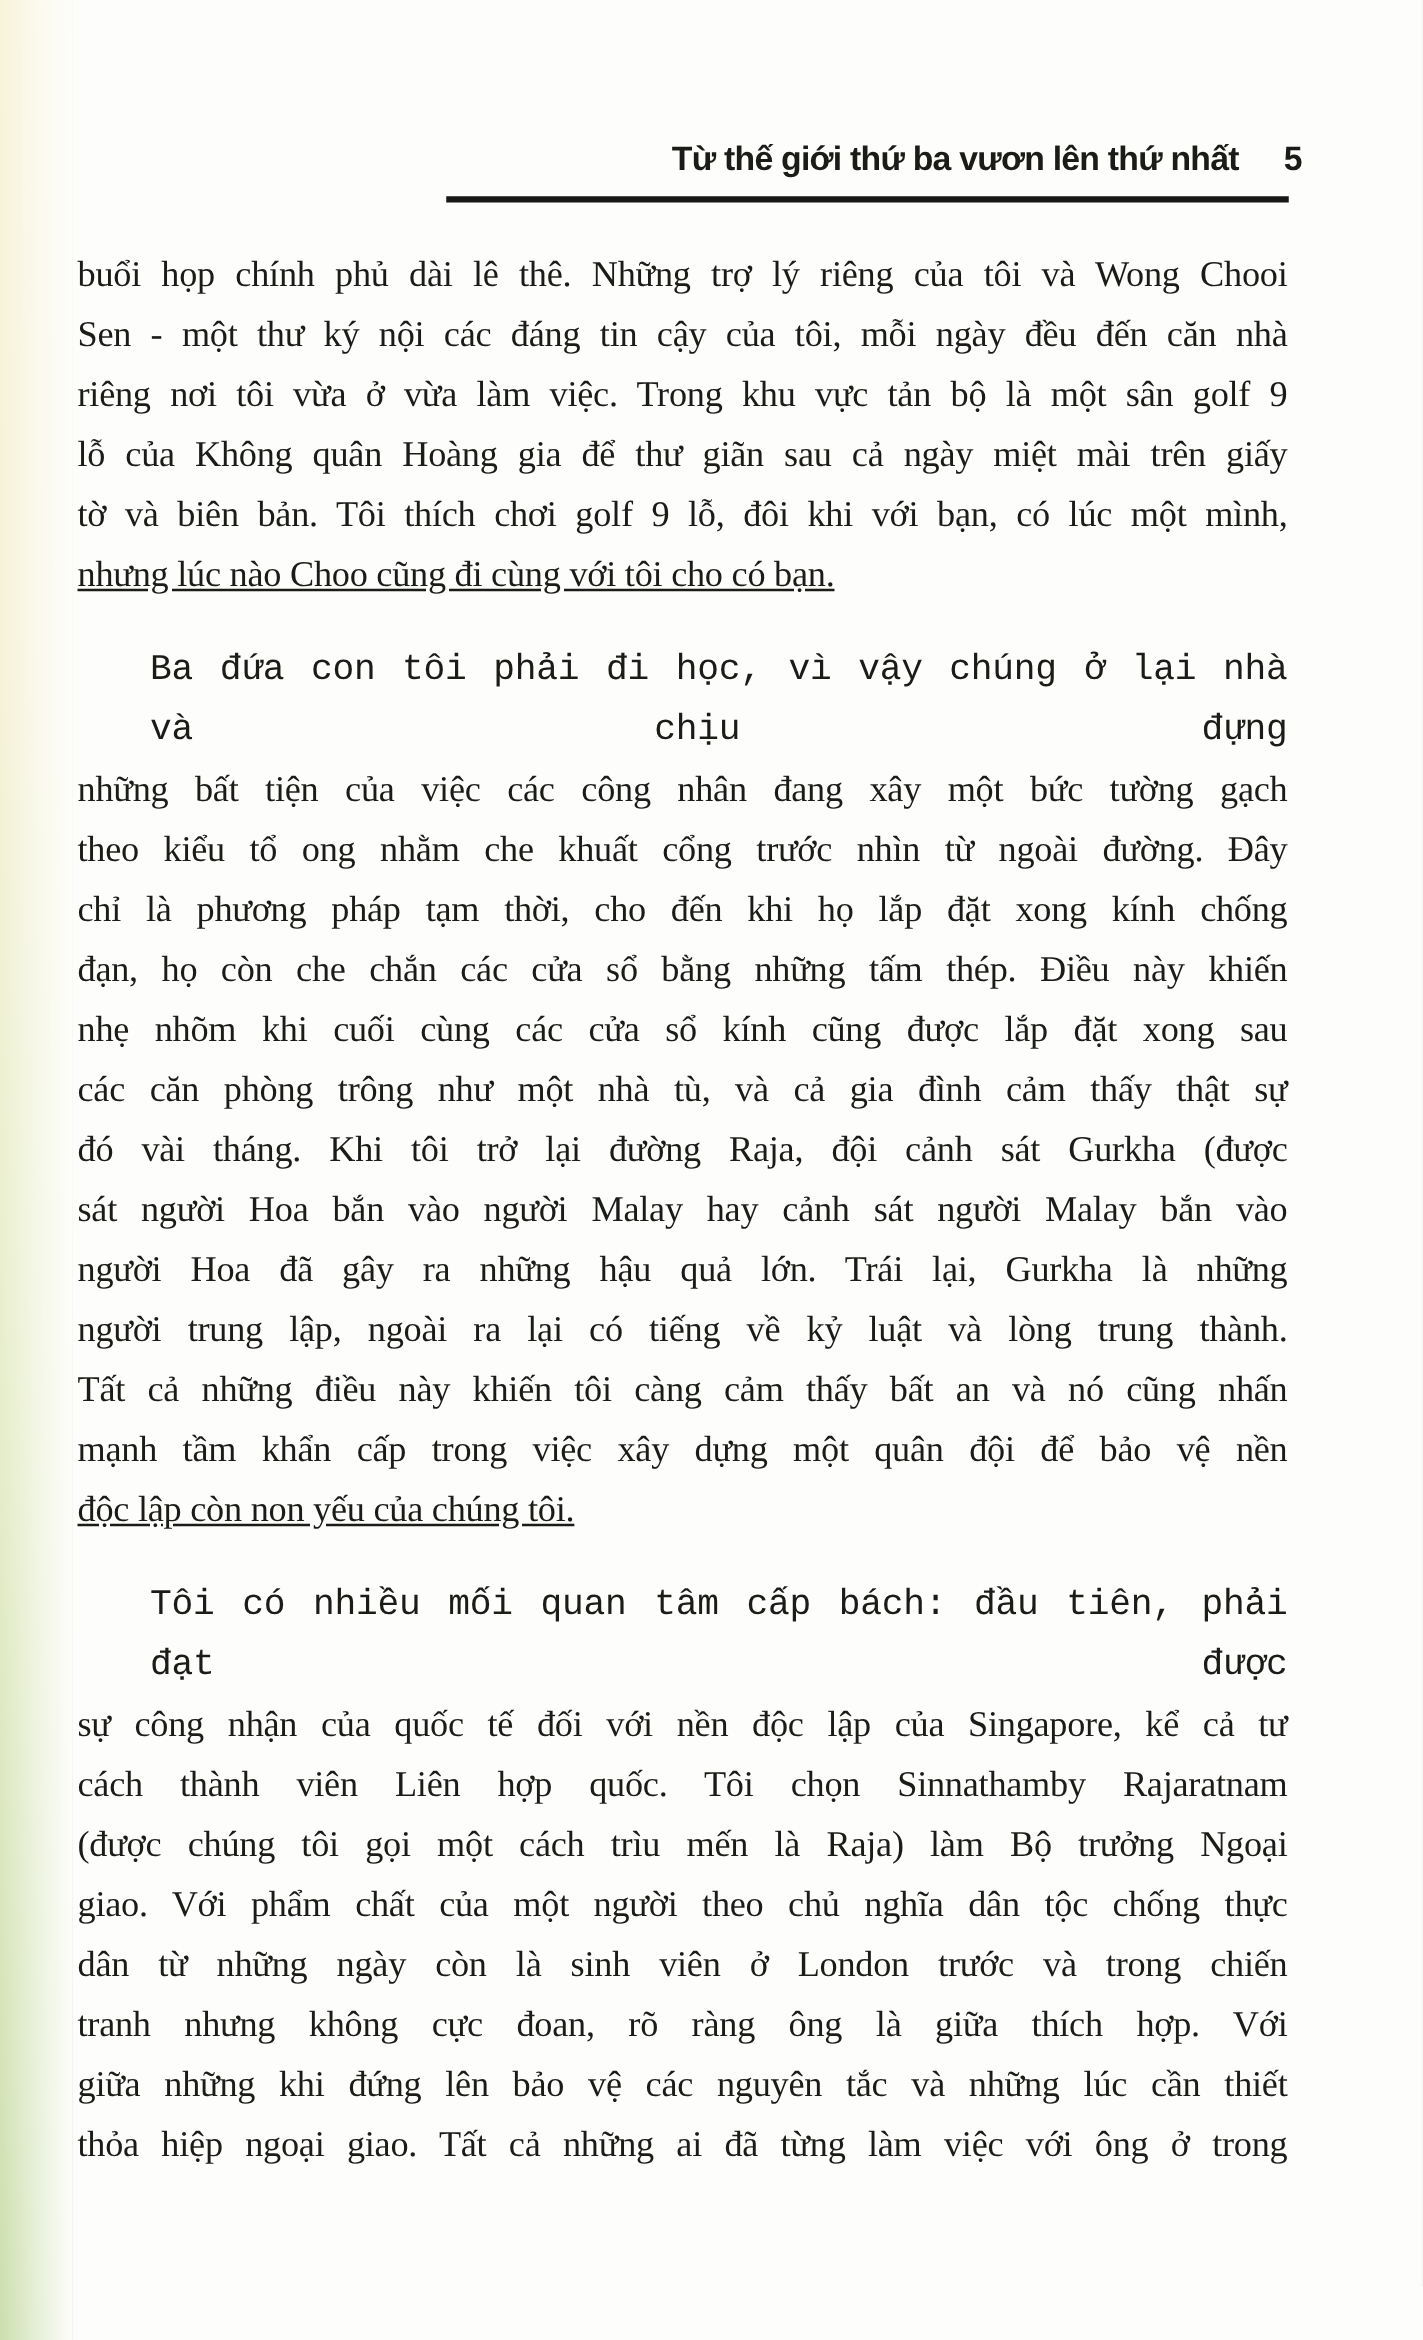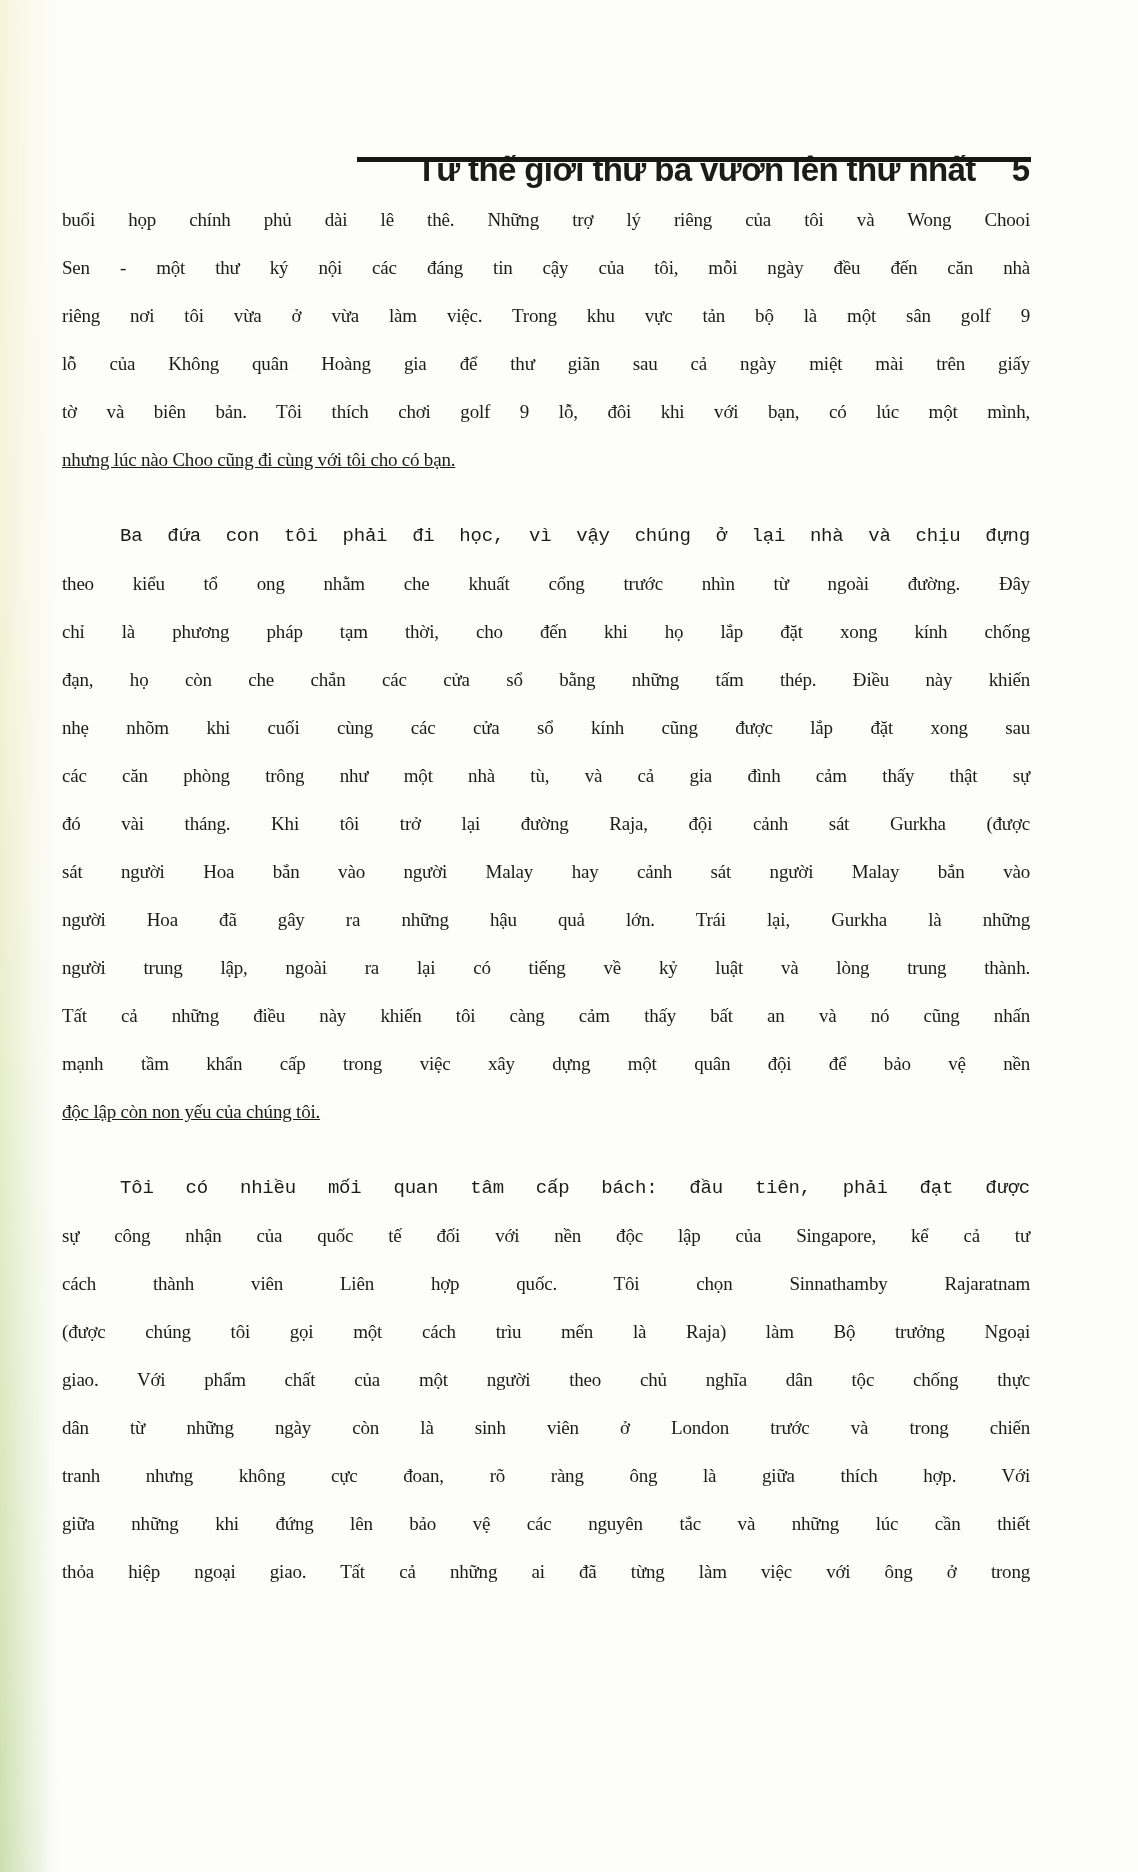--- a/index.html
+++ b/index.html
@@ -39,28 +39,27 @@
     inset: 0;
     background: linear-gradient(90deg,
       rgba(255,255,255,0) 0%,
       rgba(255,255,255,0.55) 55%,
       rgba(253,253,251,1) 100%);
   }
   
   .running-header {
     position: absolute;
     top: 112px;
-    right: 108px;
+    right: 96px;
     font-family: "Liberation Sans", "DejaVu Sans", sans-serif;
     font-weight: bold;
-    font-size: 33px;
+    font-size: 27px;
     letter-spacing: -0.6px;
     white-space: nowrap;
     color: var(--text-color);
-    margin-top: 39px;
   }
   .running-header .page-number {
     display: inline-block;
     margin-left: 36px;
     letter-spacing: 0;
   }
   .header-rule {
     position: absolute;
     top: 157px;
     left: 357px;
@@ -71,21 +70,21 @@
   
   .body-text {
     position: absolute;
     left: 62px;
     top: 196px;
     width: 968px;
   }
   .paragraph { margin: 0; }
   .paragraph + .paragraph { margin-top: 28px; }
   .line {
-    font-size: 19px;
+    font-size: 29px;
     line-height: 48px;
     letter-spacing: -0.2px;
     text-align: justify;
     text-align-last: justify;
     white-space: normal;
   }
   .line.indent { padding-left: 58px; font-family: Liberation Mono, monospace; }
   .line.para-end { text-align-last: left; text-decoration: underline; }
 </style>
 </head>
@@ -105,20 +104,21 @@
       <div class="paragraph">
         <div class="line">buổi họp chính phủ dài lê thê. Những trợ lý riêng của tôi và Wong Chooi</div>
         <div class="line">Sen - một thư ký nội các đáng tin cậy của tôi, mỗi ngày đều đến căn nhà</div>
         <div class="line">riêng nơi tôi vừa ở vừa làm việc. Trong khu vực tản bộ là một sân golf 9</div>
         <div class="line">lỗ của Không quân Hoàng gia để thư giãn sau cả ngày miệt mài trên giấy</div>
         <div class="line">tờ và biên bản. Tôi thích chơi golf 9 lỗ, đôi khi với bạn, có lúc một mình,</div>
         <div class="line para-end">nhưng lúc nào Choo cũng đi cùng với tôi cho có bạn.</div>
       </div>
       <div class="paragraph">
         <div class="line indent">Ba đứa con tôi phải đi học, vì vậy chúng ở lại nhà và chịu đựng</div>
+        <div class="line">những bất tiện của việc các công nhân đang xây một bức tường gạch</div>
         <div class="line">theo kiểu tổ ong nhằm che khuất cổng trước nhìn từ ngoài đường. Đây</div>
         <div class="line">chỉ là phương pháp tạm thời, cho đến khi họ lắp đặt xong kính chống</div>
         <div class="line">đạn, họ còn che chắn các cửa sổ bằng những tấm thép. Điều này khiến</div>
         <div class="line">nhẹ nhõm khi cuối cùng các cửa sổ kính cũng được lắp đặt xong sau</div>
         <div class="line">các căn phòng trông như một nhà tù, và cả gia đình cảm thấy thật sự</div>
         <div class="line">đó vài tháng. Khi tôi trở lại đường Raja, đội cảnh sát Gurkha (được</div>
         <div class="line">sát người Hoa bắn vào người Malay hay cảnh sát người Malay bắn vào</div>
         <div class="line">người Hoa đã gây ra những hậu quả lớn. Trái lại, Gurkha là những</div>
         <div class="line">người trung lập, ngoài ra lại có tiếng về kỷ luật và lòng trung thành.</div>
         <div class="line">Tất cả những điều này khiến tôi càng cảm thấy bất an và nó cũng nhấn</div>

